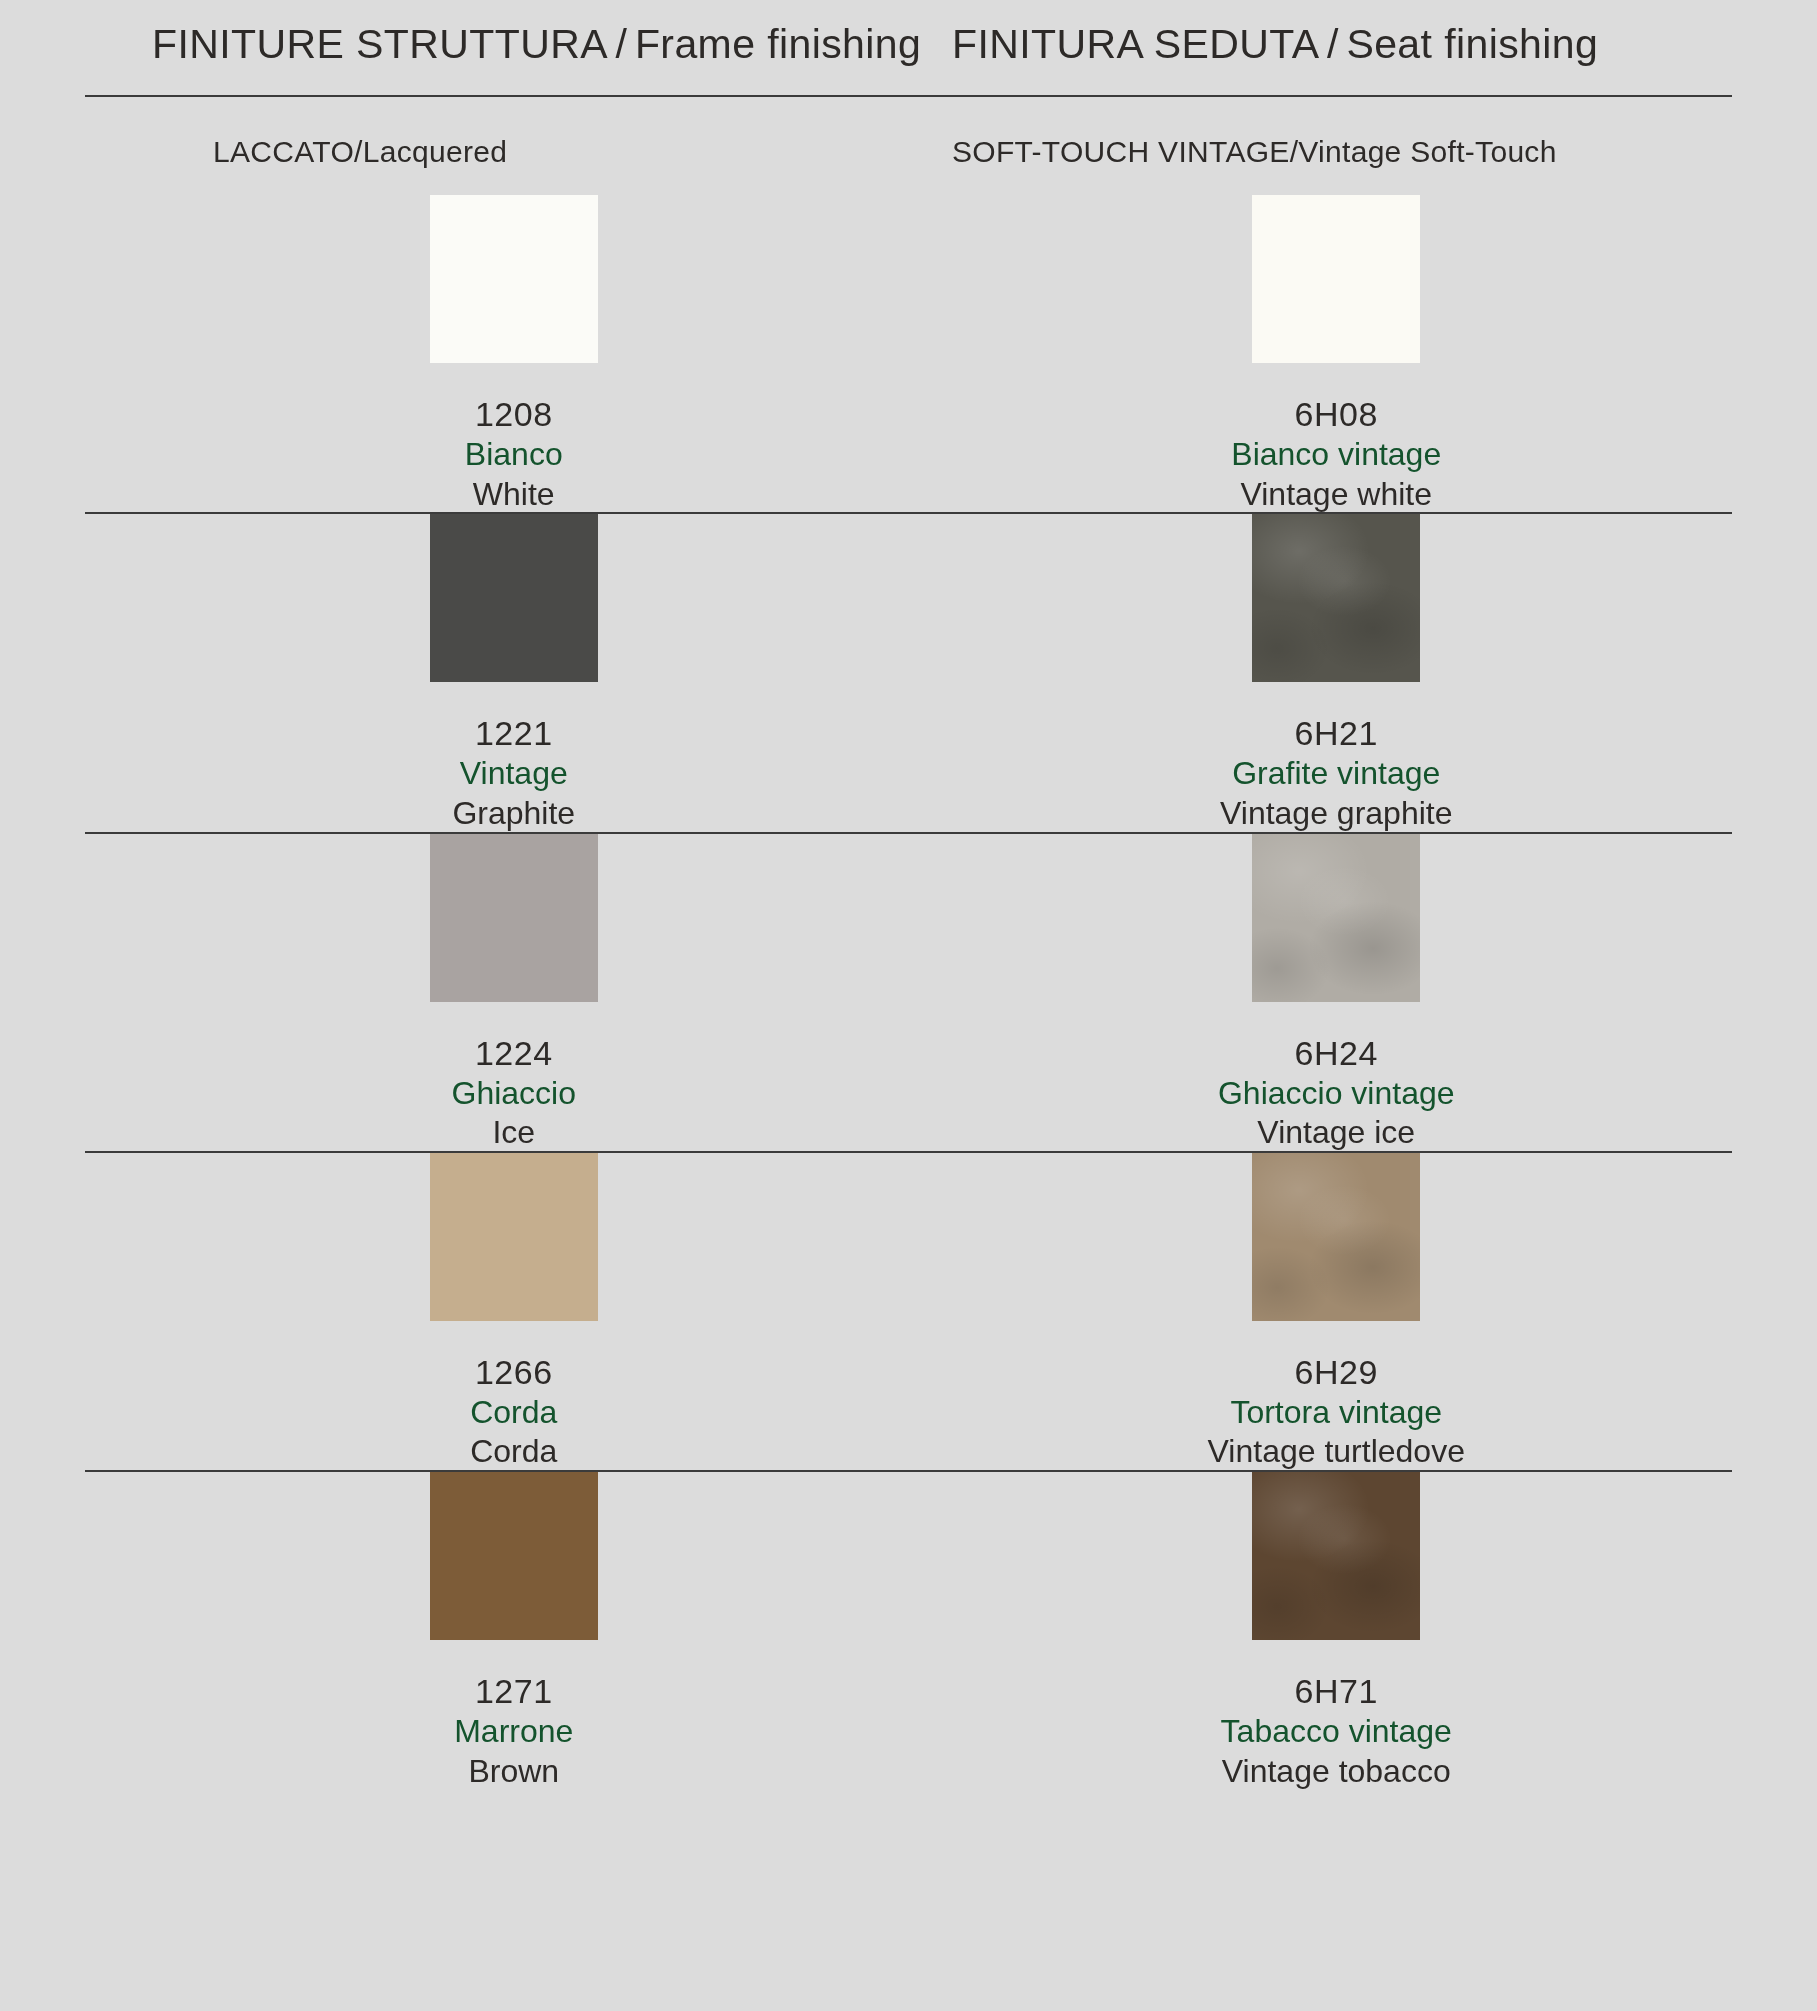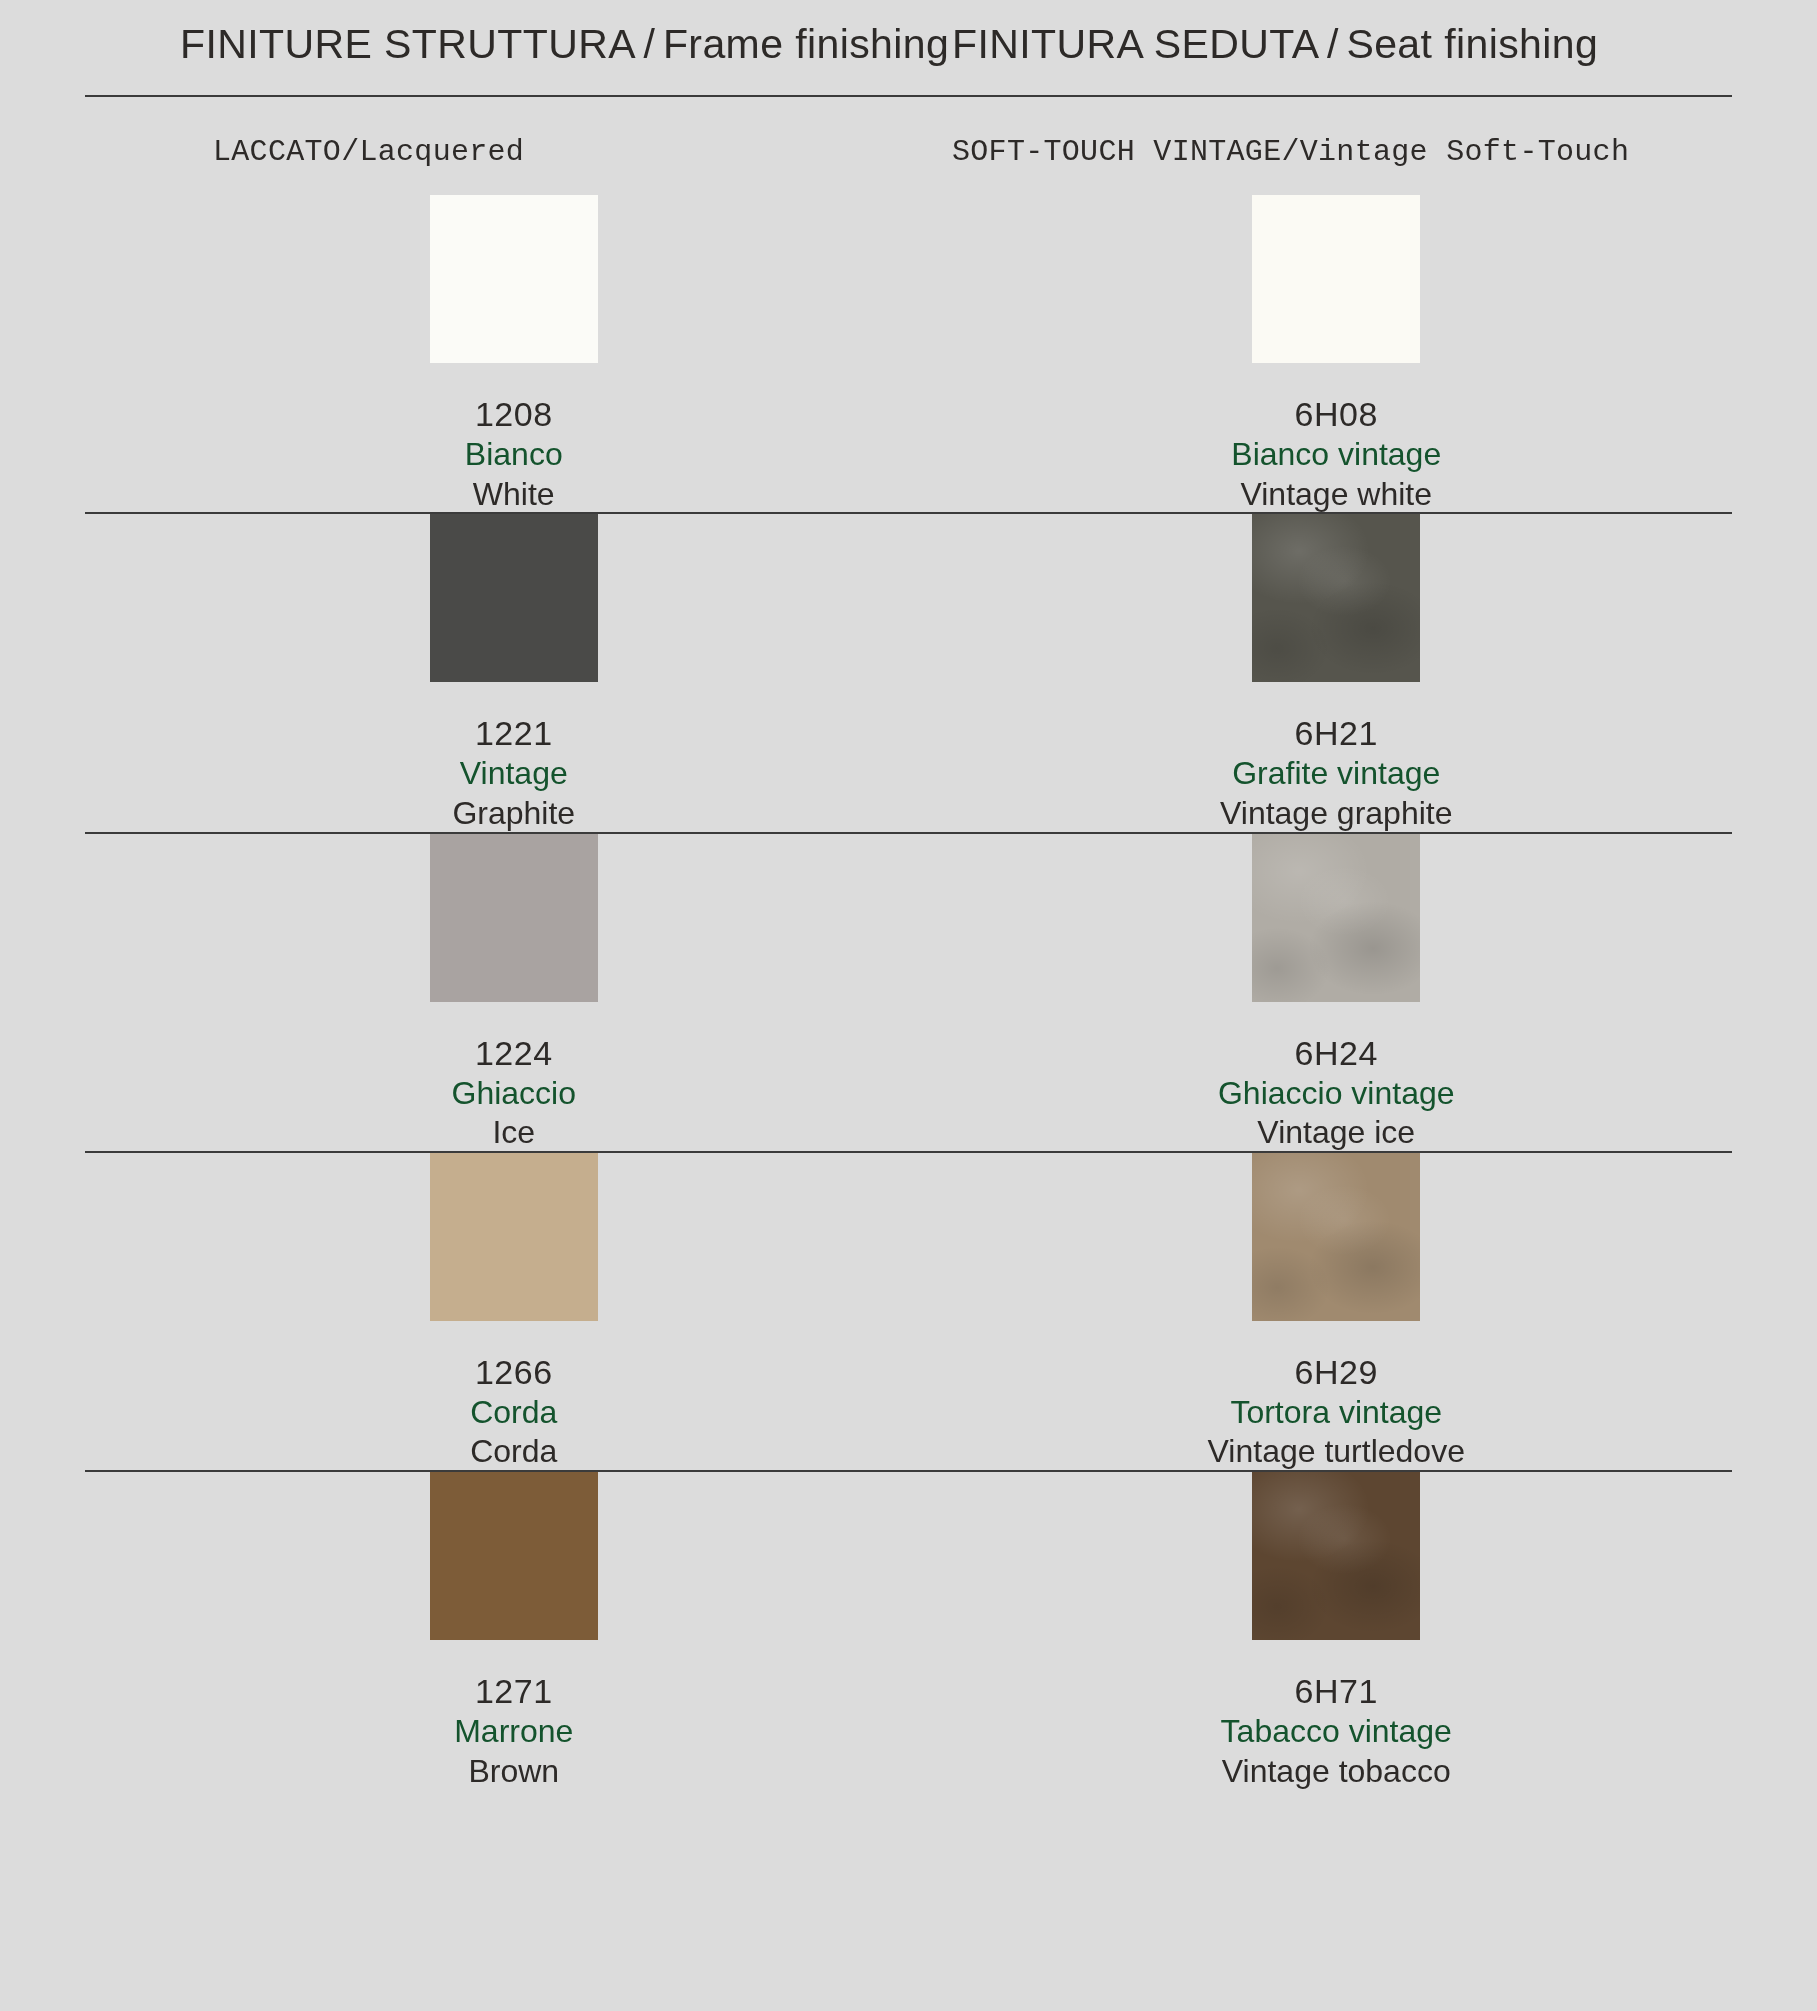--- a/index.html
+++ b/index.html
@@ -34,35 +34,34 @@
     top: 21px;
     font-size: 41px;
     font-weight: 300;
     letter-spacing: 0.4px;
     color: #2d2a28;
     white-space: nowrap;
   }
   .hdr .it { font-weight: 400; }
   .hdr .sep { padding: 0 7.6px; font-weight: 300; }
   .hdr .en { font-weight: 300; }
-  .hdr-frame { left: 180px; }
+  .hdr-frame { left: 152px; }
   .hdr-seat  { left: 952px; text-align: center; }
 
   .rule {
     height: 0;
     border-top: 2.8px solid #4a4a4a;
     margin: 0 auto;
     width: 1647px;
   }
 
   
   .subhdr-row {
     position: relative;
     height: 98px;
-    font-family: Liberation Mono, monospace;
   }
   .subhdr {
     position: absolute;
     top: 38px;
     font-size: 30px;
     font-weight: 300;
     letter-spacing: 0.3px;
     color: #2d2a28;
     white-space: nowrap;
   }

